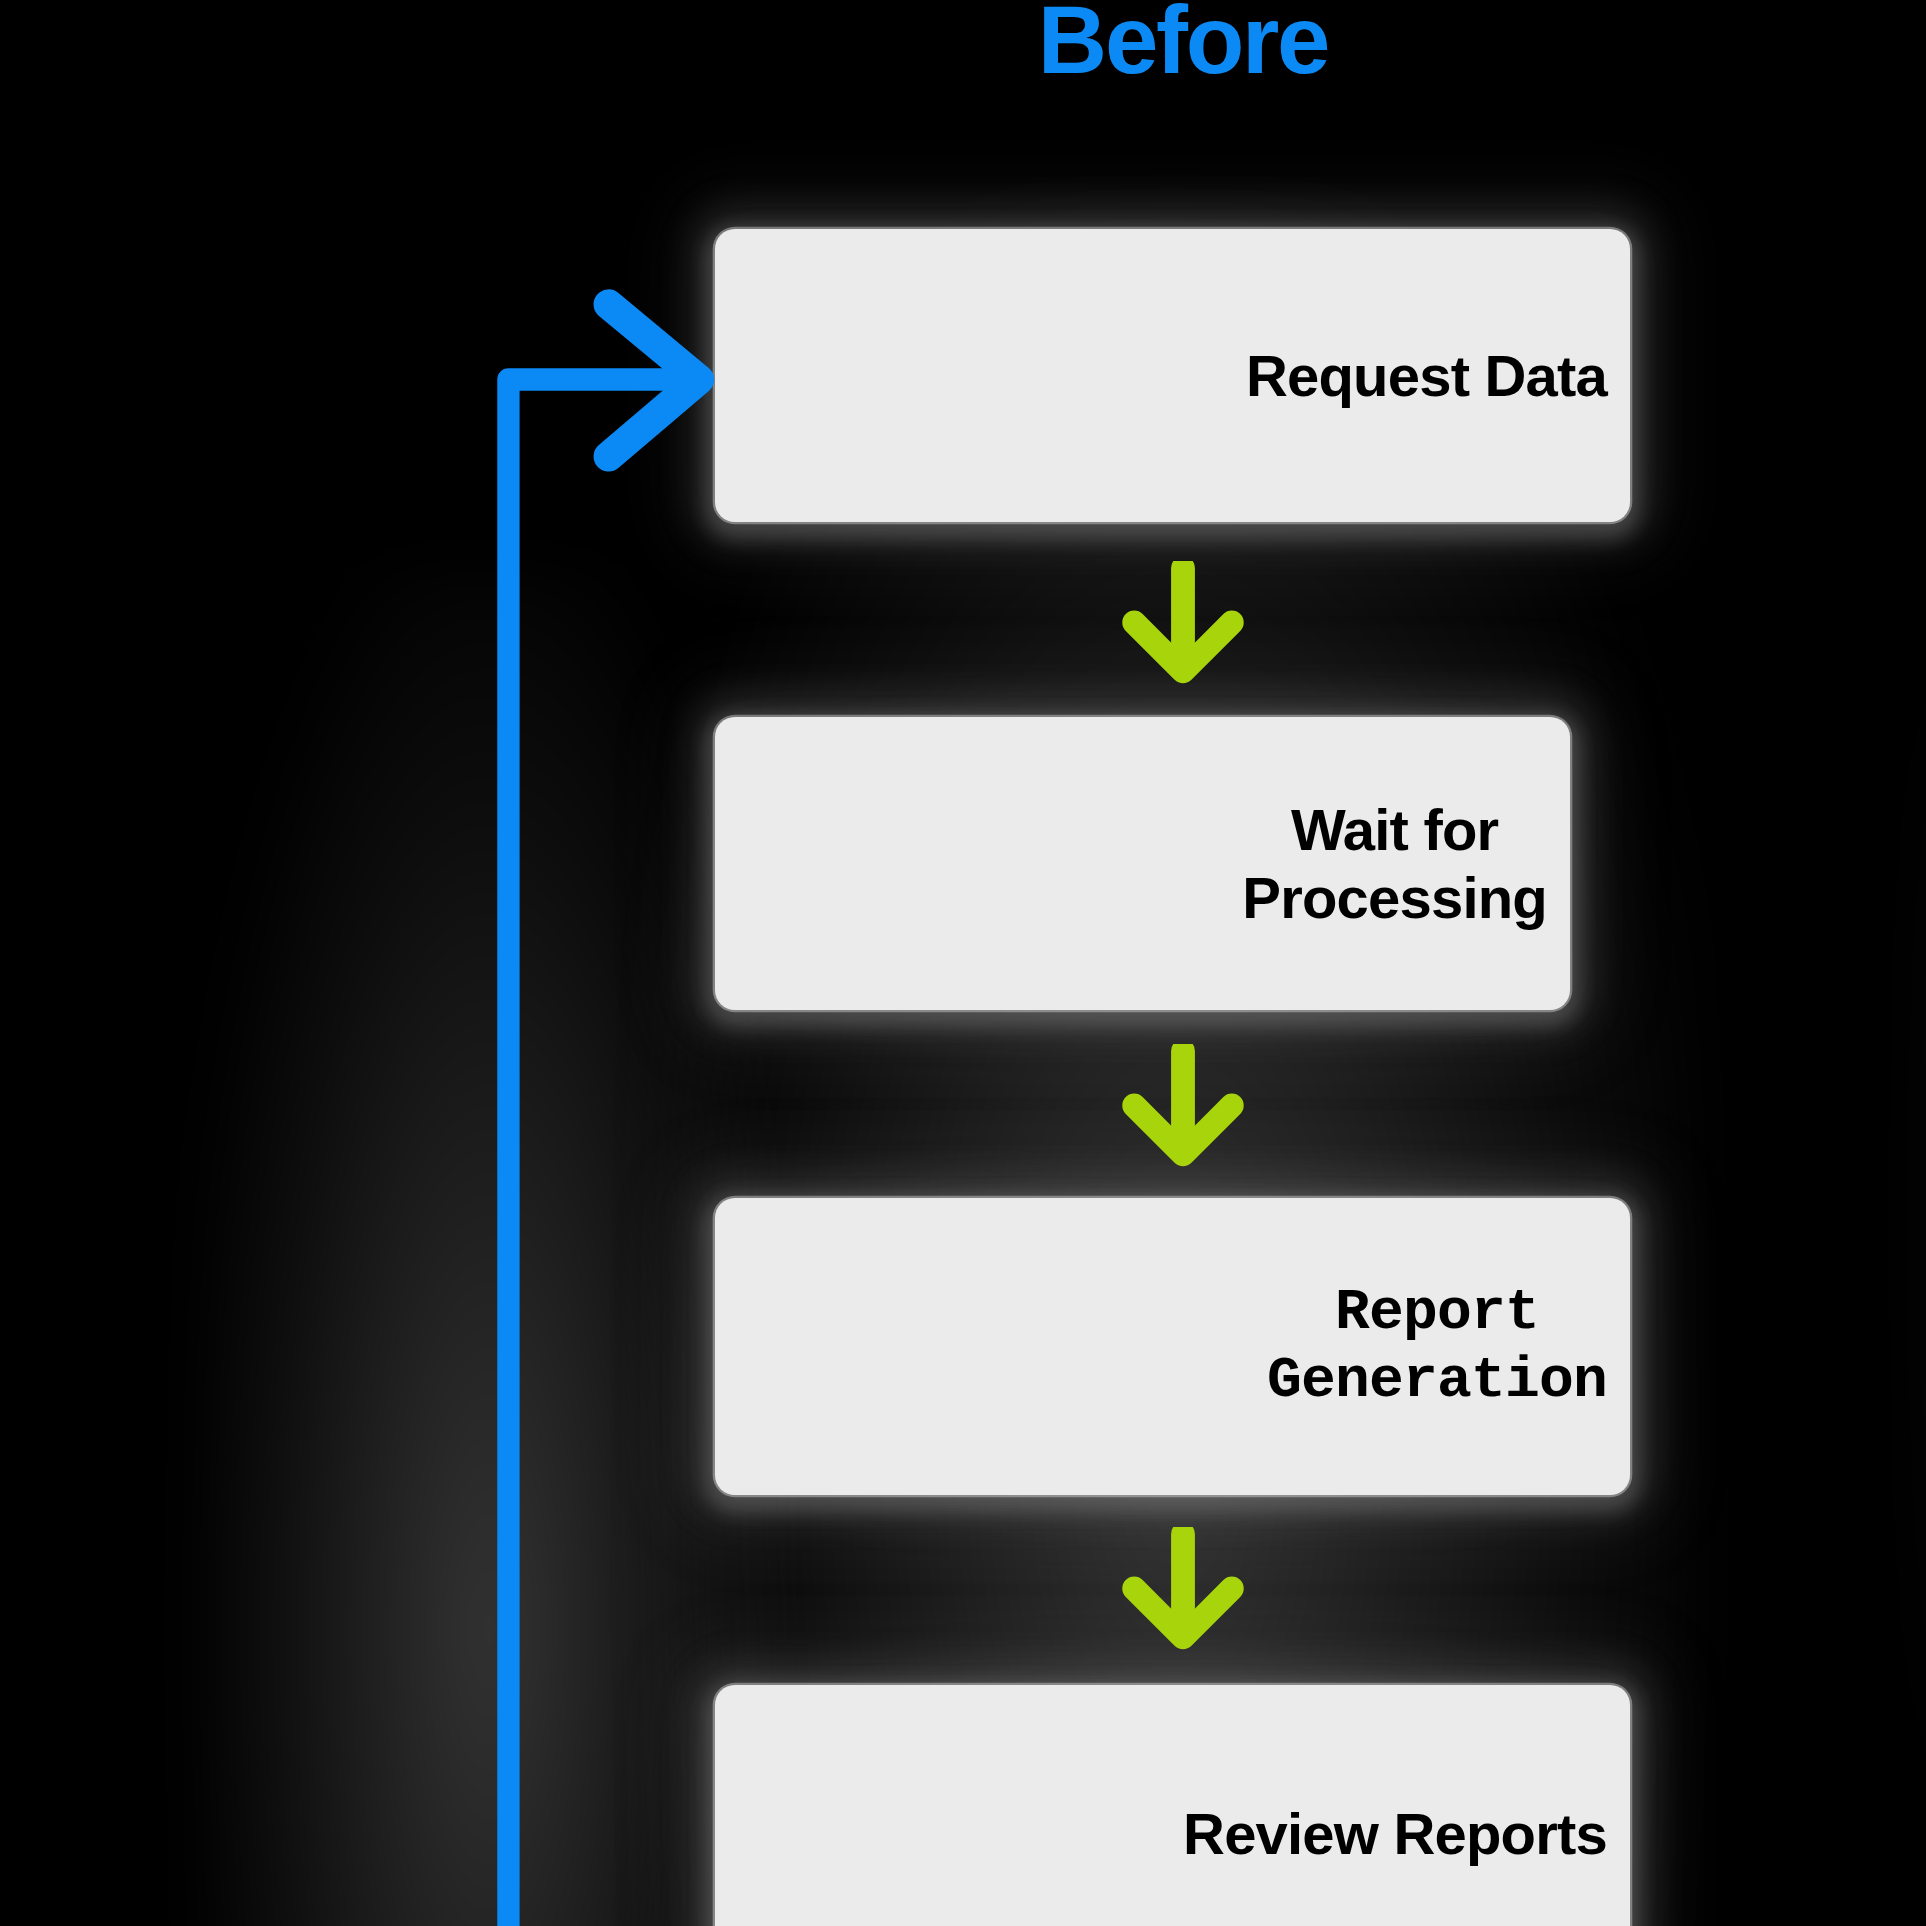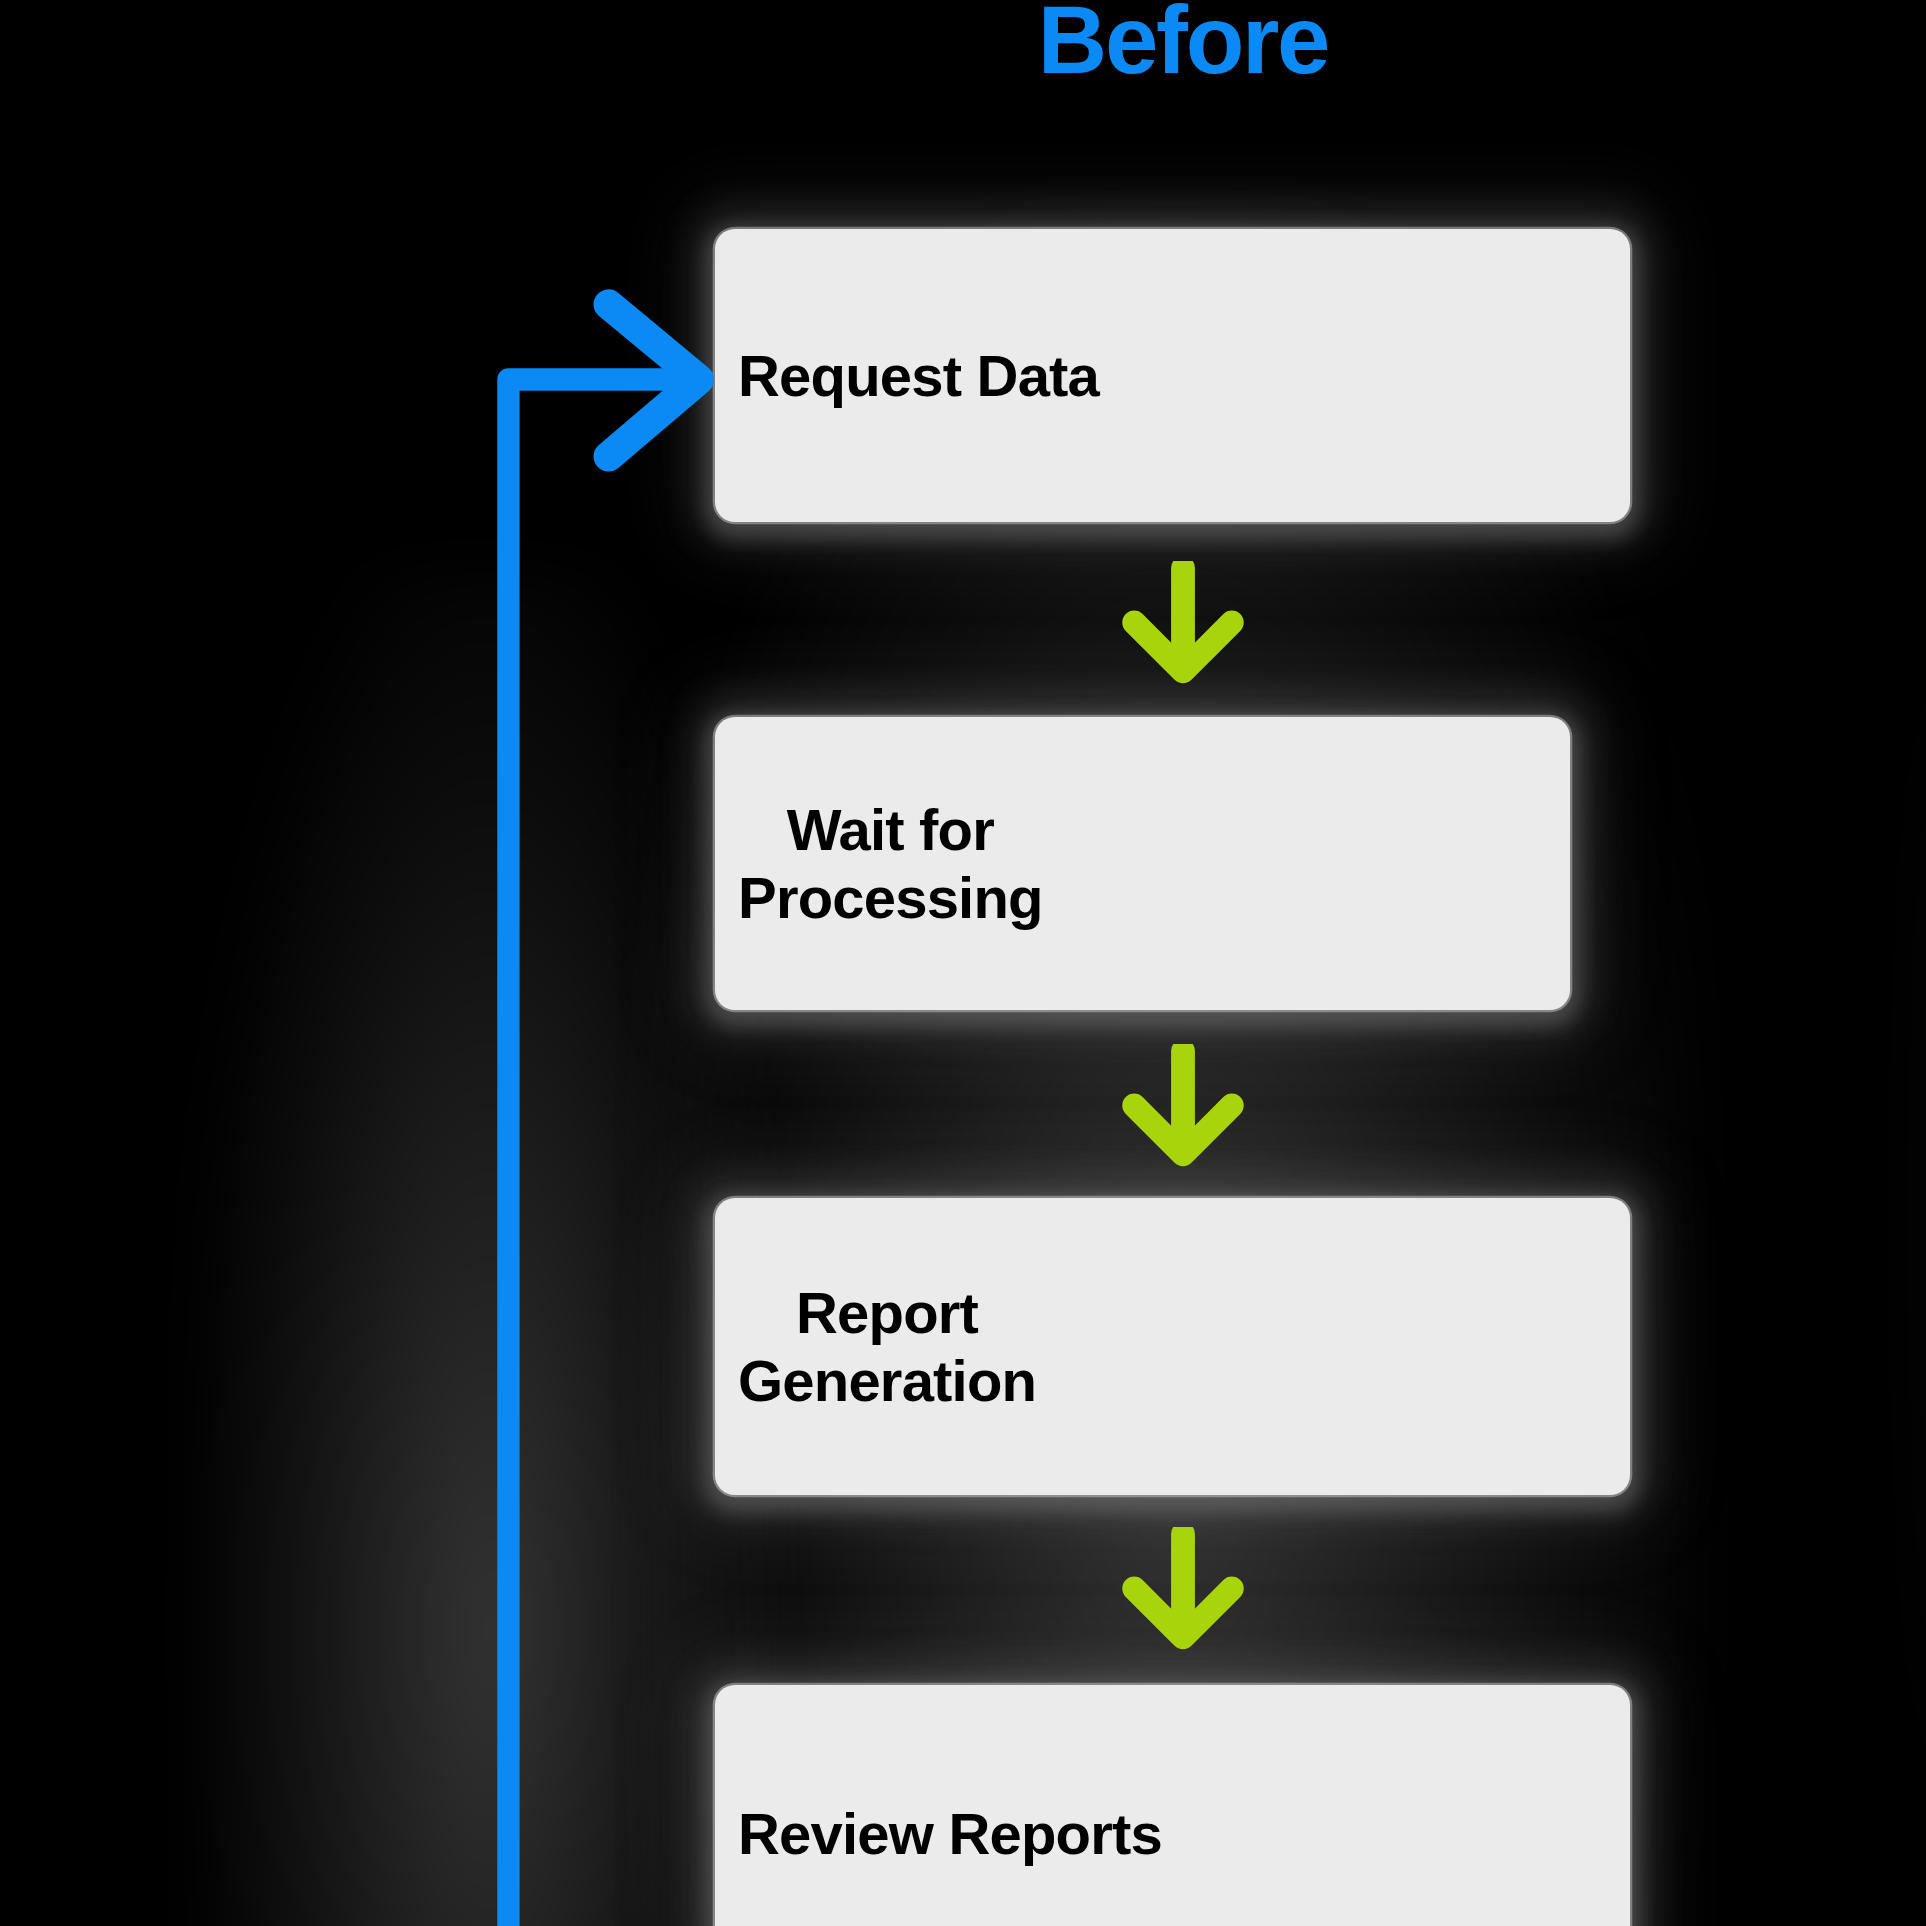--- a/index.html
+++ b/index.html
@@ -25,21 +25,21 @@
     position:absolute;
     background:#ebebeb;
     border-radius:20px;
     box-shadow:
       0 0 0 2.3px rgba(255,255,255,0.35),
       0 7px 17.7px 10px rgba(150,150,150,0.30),
       0 0 35px 23px rgba(120,120,120,0.22),
       0 0 65px 42px rgba(90,90,90,0.14);
     display:flex;
     align-items:center;
-    justify-content:flex-start;
+    justify-content:flex-end;
     text-align:center;
     box-sizing:border-box;
     padding:0 23px;
   }
   .flow-box .box-label{
     color:#000;
     font-weight:700;
     font-size:58px;
     line-height:1.16;
     letter-spacing:-0.8px;
@@ -72,21 +72,21 @@
 
 <div class="flow-box" style="left:715px;top:229px;width:915px;height:293px;">
   <span class="box-label">Request Data</span>
 </div>
 
 <div class="flow-box" style="left:715px;top:717px;width:855px;height:293px;">
   <span class="box-label">Wait for
 Processing</span>
 </div>
 
-<div class="flow-box" style="left:715px;top:1198px;width:915px;height:297px;">
+<div class="flow-box" style="left:715px;top:1198px;width:915px;height:297px;font-family:Liberation Mono, monospace;">
   <span class="box-label">Report
 Generation</span>
 </div>
 
 <div class="flow-box" style="left:715px;top:1685px;width:915px;height:297px;">
   <span class="box-label">Review Reports</span>
 </div>
 
 <svg class="green-arrow" style="left:1108px;top:561px;" width="150" height="123" viewBox="0 0 390 320">
   <g fill="none" stroke="#a8d40c" stroke-width="62" stroke-linecap="round" stroke-linejoin="round">

